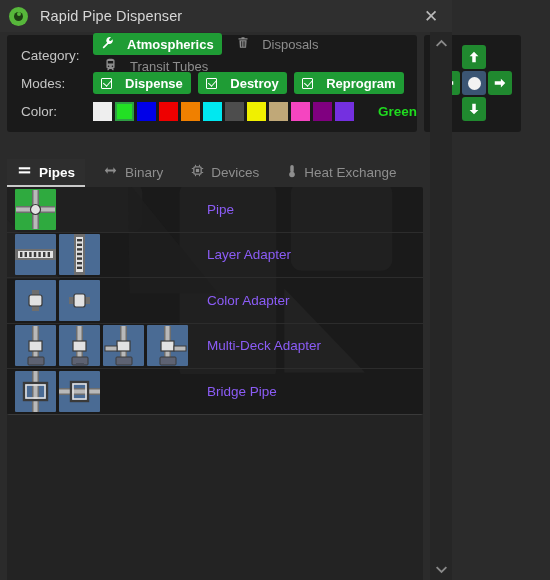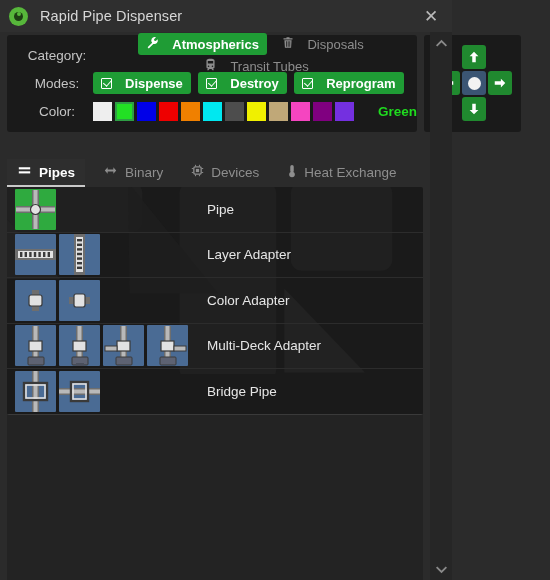--- a/index.html
+++ b/index.html
@@ -67,21 +67,20 @@
     line-height: 1;
     cursor: pointer;
   }
 
   
   .top-area {
     display: flex;
     gap: 7px;
     padding: 3px 7px 16px 7px;
     flex: 0 0 auto;
-    text-align: center;
   }
   .config-panel {
     background: #1a1a1a;
     border-radius: 3px;
     padding: 8px 0 9px 0;
     flex: 1 1 auto;
   }
   .cfg-row {
     display: flex;
     align-items: center;
@@ -261,21 +260,21 @@
     width: 41px; height: 41px;
     background: #4a6b94;
     border-radius: 1px;
     position: relative;
     overflow: hidden;
     cursor: pointer;
   }
   .thumb.sel { background: #2faa3f; }
   .row-label {
     font-size: 13.5px;
-    color: #e5e5e5;
+    color: #8b5cf6;
     margin-left: 6px;
     position: relative;
     z-index: 2;
   }
 
   
   .scrollbar {
     position: absolute;
     right: 0; top: 32px;
     width: 22px;

